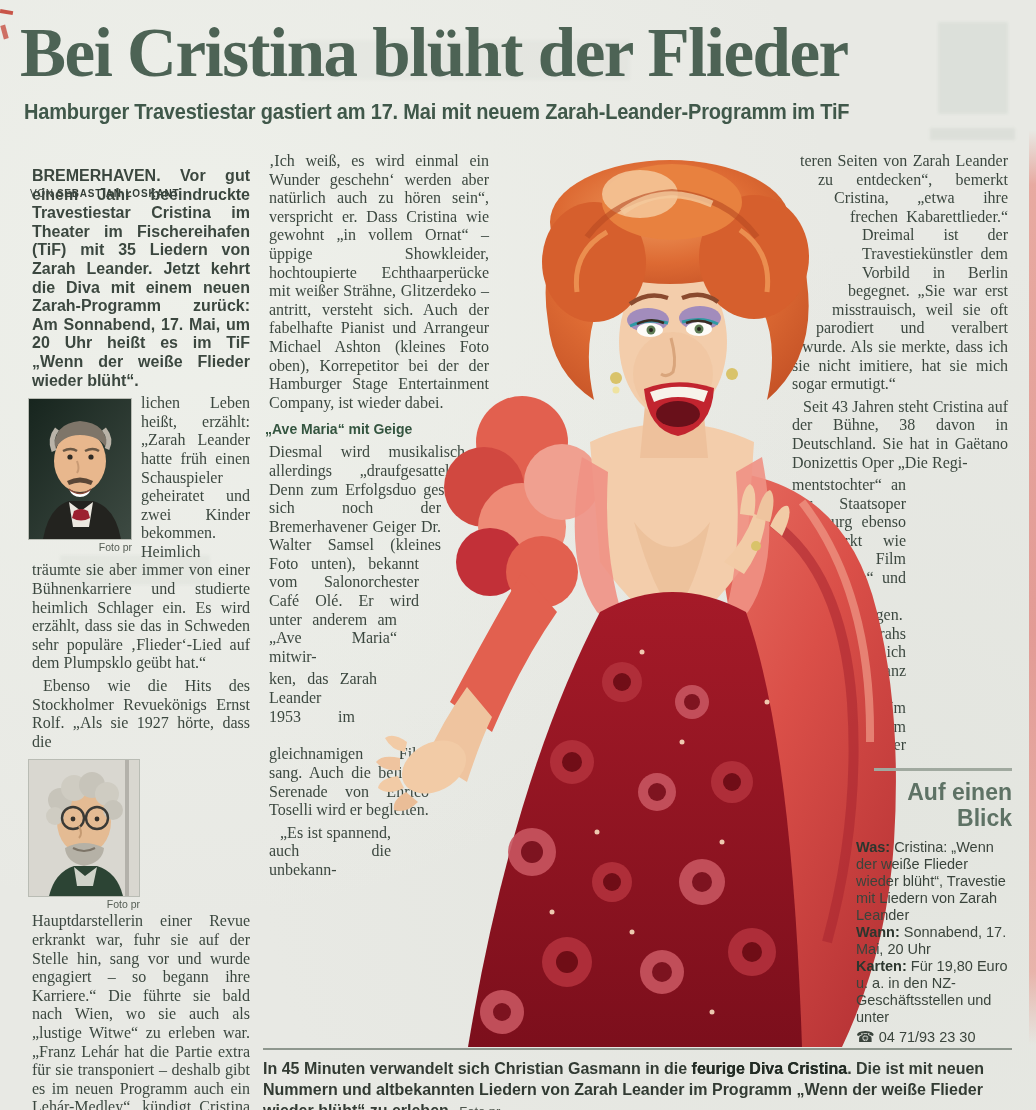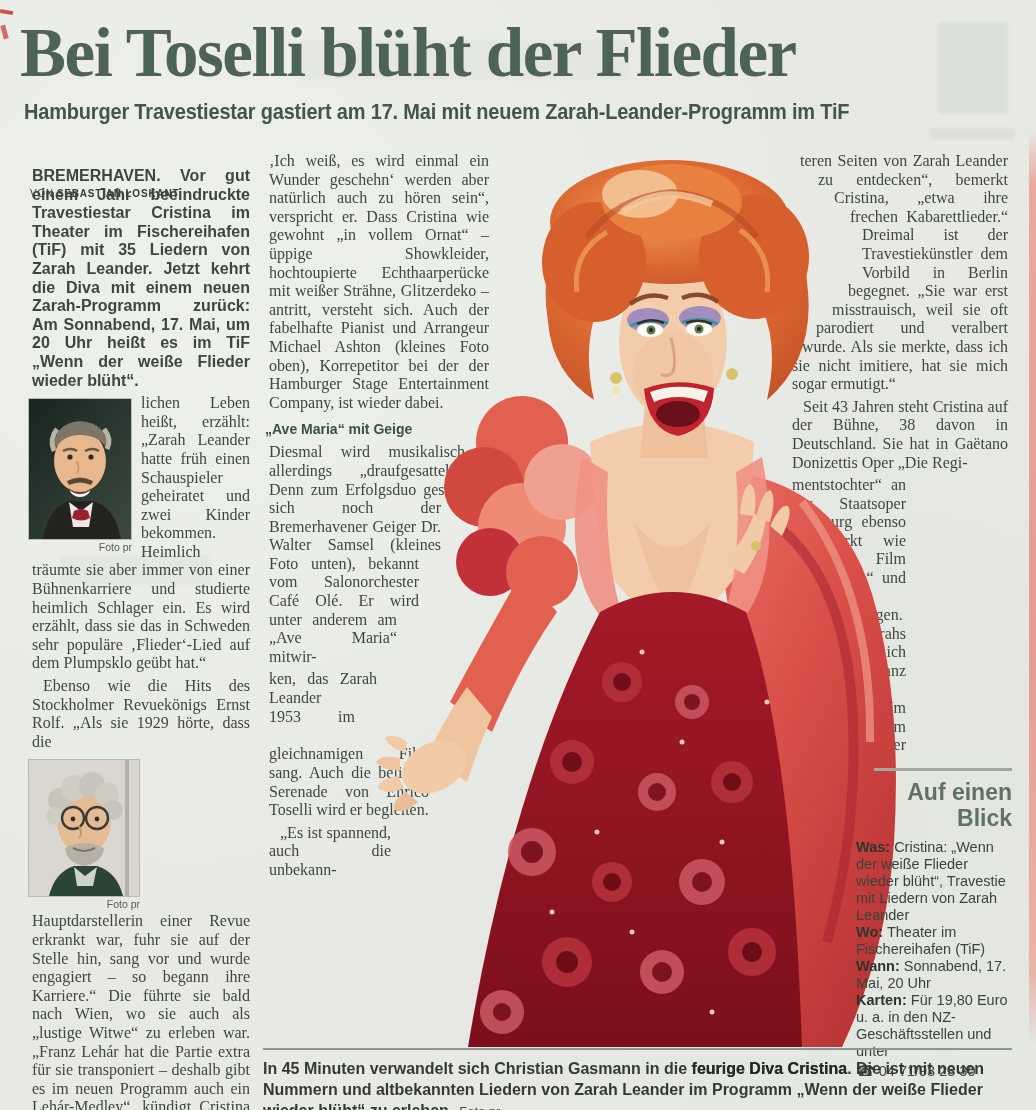--- a/index.html
+++ b/index.html
@@ -107,21 +107,21 @@
 <body>
 
 <div class="abs redmark1"></div>
 <div class="abs redmark2"></div>
 <div class="abs edge-strip"></div>
 <div class="abs ghost g1"></div>
 <div class="abs ghost g2"></div>
 <div class="abs ghost g3"></div>
 <div class="abs ghost g4"></div>
 
-<div class="abs headline">Bei Toselli blüht der Flieder</div>
+<div class="abs headline">Bei Cristina blüht der Flieder</div>
 <div class="abs deck">Hamburger Travestiestar gastiert am 17. Mai mit neuem Zarah-Leander-Programm im TiF</div>
 <div class="abs byline">
   <span>VON</span>
   <b>SEBASTIAN LOSKANT</b>
 </div>
 
 <div class="col col1 serif">
   <p class="lead">BREMERHAVEN. Vor gut einem Jahr beeindruckte Travestiestar Cristina im Theater im Fischereihafen (TiF) mit 35 Liedern von Zarah Leander. Jetzt kehrt die Diva mit einem neuen Zarah-Programm zurück: Am Sonnabend, 17. Mai, um 20 Uhr heißt es im TiF „Wenn der weiße Flieder wieder blüht“.</p>
   <div class="fl-photo">
     <svg width="102" height="140" viewBox="0 0 102 140">
@@ -144,21 +144,21 @@
       <circle cx="41" cy="58" r="2.6" fill="#2e2a24"></circle>
       <circle cx="62" cy="58" r="2.6" fill="#2e2a24"></circle>
       <path d="M48 62 q3 8 0 12" stroke="#c89a74" stroke-width="2" fill="none"></path>
       <path d="M38 82 q13 -7 26 0 l-2 4 q-11 -5 -22 0 Z" fill="#5a4636"></path>
       <path d="M40 90 q11 9 22 0 q-3 8 -11 8 q-8 0 -11 -8 Z" fill="#fff"></path>
       <path d="M40 90 q11 9 22 0" stroke="#8a4a3a" stroke-width="1.5" fill="none"></path>
     </svg>
     <div class="foto-credit">Foto pr</div>
   </div>
   <p class="para">lichen Leben heißt, erzählt: „Zarah Leander hatte früh einen Schauspieler geheiratet und zwei Kinder bekommen. Heimlich träumte sie aber immer von einer Bühnenkarriere und studierte heimlich Schlager ein. Es wird erzählt, dass sie das in Schweden sehr populäre ‚Flieder‘-Lied auf dem Plumpsklo geübt hat.“</p>
-  <p class="para indent">Ebenso wie die Hits des Stockholmer Revuekönigs Ernst Rolf. „Als sie 1929 hörte, dass die</p>
+  <p class="para indent">Ebenso wie die Hits des Stockholmer Revuekönigs Ernst Rolf. „Als sie 1927 hörte, dass die</p>
   <div class="fl-photo p2">
     <svg width="110" height="136" viewBox="0 0 110 136">
       <rect width="110" height="136" fill="#d9d7d0"></rect>
       <rect x="96" y="0" width="4" height="136" fill="#b3b1aa"></rect>
       <path d="M20 136 Q26 112 45 106 L68 106 Q88 112 94 136 Z" fill="#2c4434"></path>
       <path d="M45 107 L56 116 L68 107 L64 126 L48 126 Z" fill="#cfd3c9"></path>
       <ellipse cx="55" cy="62" rx="27" ry="32" fill="#e4bb93"></ellipse>
       <circle cx="31" cy="40" r="12" fill="#c7c4ba"></circle>
       <circle cx="45" cy="28" r="13" fill="#cfccc2"></circle>
       <circle cx="63" cy="25" r="13" fill="#c7c4ba"></circle>
@@ -349,21 +349,20 @@
 </svg>
 
 <div class="abs ib-rule"></div>
 <div class="abs infobox">
   <div class="ib-title">
     <span class="t1">Auf einen</span>
     <span class="t2">Blick</span>
   </div>
   <div class="ib-items">
     <p class="ib-item"><b>Was:</b> <span>Cristina: „Wenn der weiße Flieder wieder blüht“, Travestie mit Liedern von Zarah Leander</span></p>
-    <p class="ib-item"><b>Wo:</b> <span>Theater im Fischereihafen (TiF)</span></p>
     <p class="ib-item"><b>Wann:</b> <span>Sonnabend, 17. Mai, 20 Uhr</span></p>
     <p class="ib-item"><b>Karten:</b> <span>Für 19,80 Euro u. a. in den NZ-Geschäftsstellen und unter</span></p>
     <p class="ib-phone"><span class="ph-ic">☎</span> <span>04 71/93 23 30</span></p>
   </div>
 </div>
 
 <div class="abs cap-rule"></div>
 <div class="abs caption">
   <span>In 45 Minuten verwandelt sich Christian Gasmann in die </span><span class="xb">feurige Diva Cristina</span><span>. Die ist mit neuen Nummern und altbekannten Liedern von Zarah Leander im Programm „Wenn der weiße Flieder wieder blüht“ zu erleben.</span><span class="cr">Foto pr</span>
 </div>

